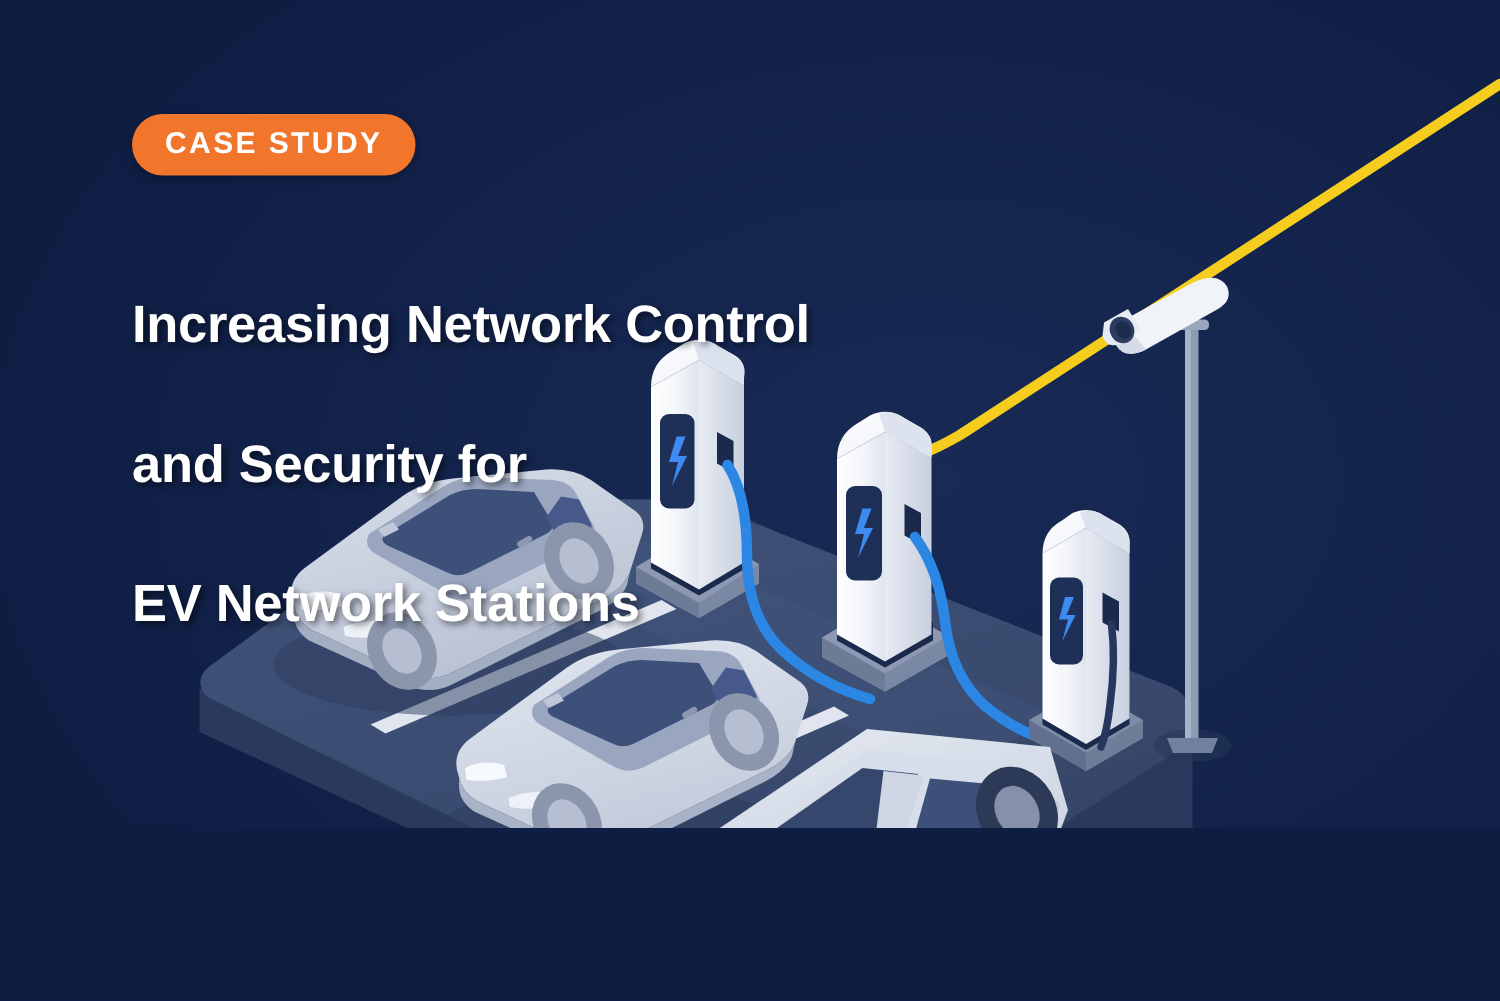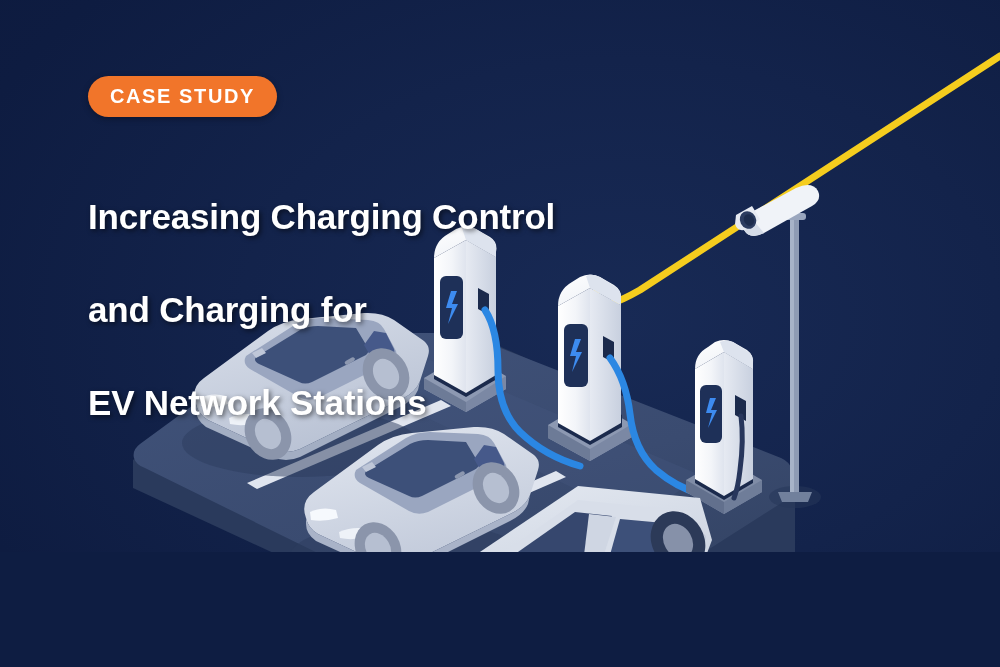--- a/index.html
+++ b/index.html
@@ -329,19 +329,19 @@
       <ellipse cx="678" cy="541" rx="14" ry="18" transform="rotate(-30 678 541)" fill="#8691a9"></ellipse>
 
       <path d="M520 600 Q534 570 566 582 L576 596 L560 630 L524 618 Z" fill="#b9c2d4" opacity="0.0"></path>
     </g>
 
   </svg>
 
   <div id="text-block">
     <div id="badge">CASE STUDY</div>
     <div id="headline">
-      <span class="hl-line">Increasing Charging Control</span>
-      <span class="hl-line">and Charging for</span>
+      <span class="hl-line">Increasing Network Control</span>
+      <span class="hl-line">and Security for</span>
       <span class="hl-line">EV Network Stations</span>
     </div>
   </div>
 
 </div>
 
 </body></html>

